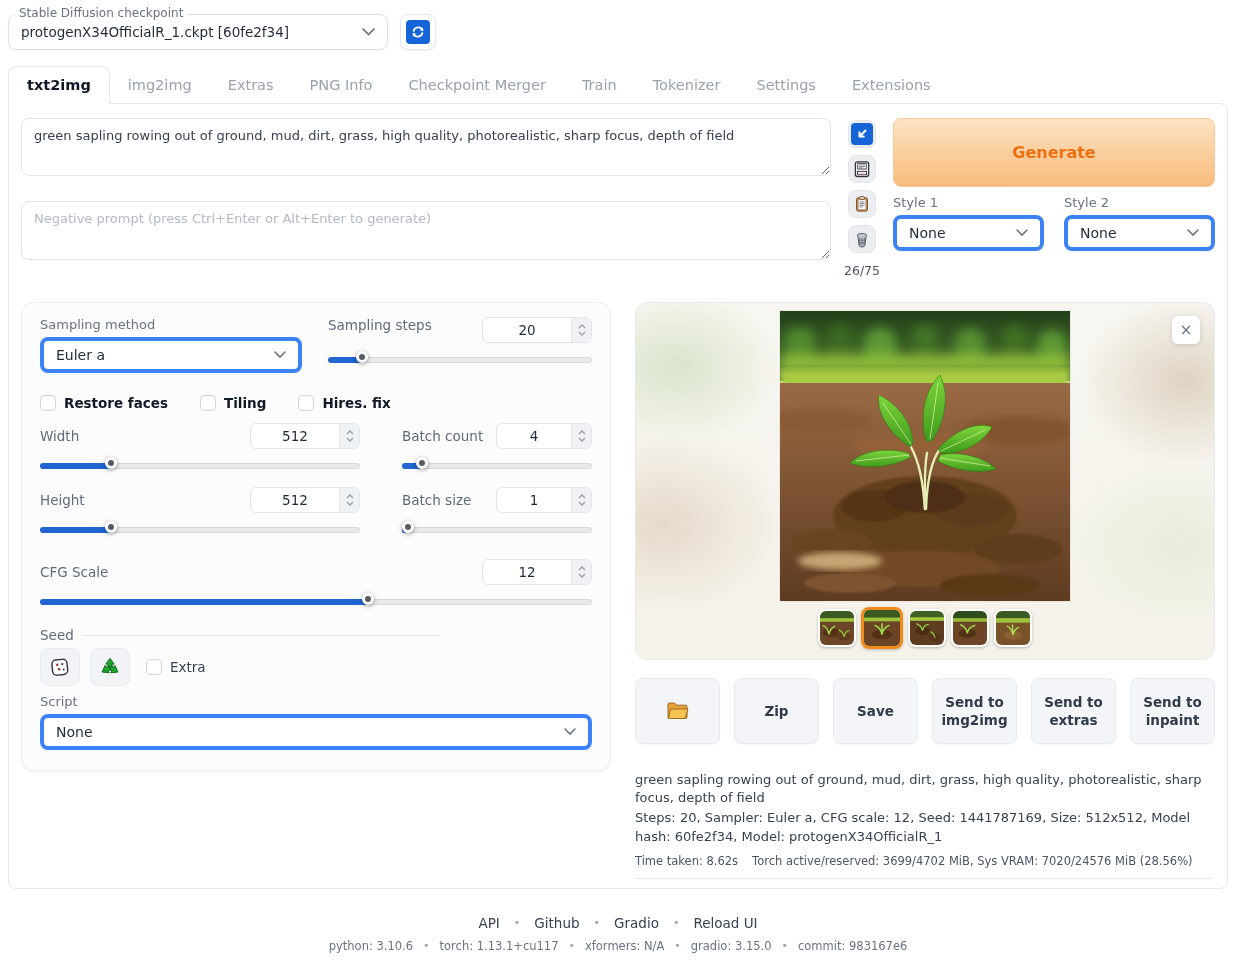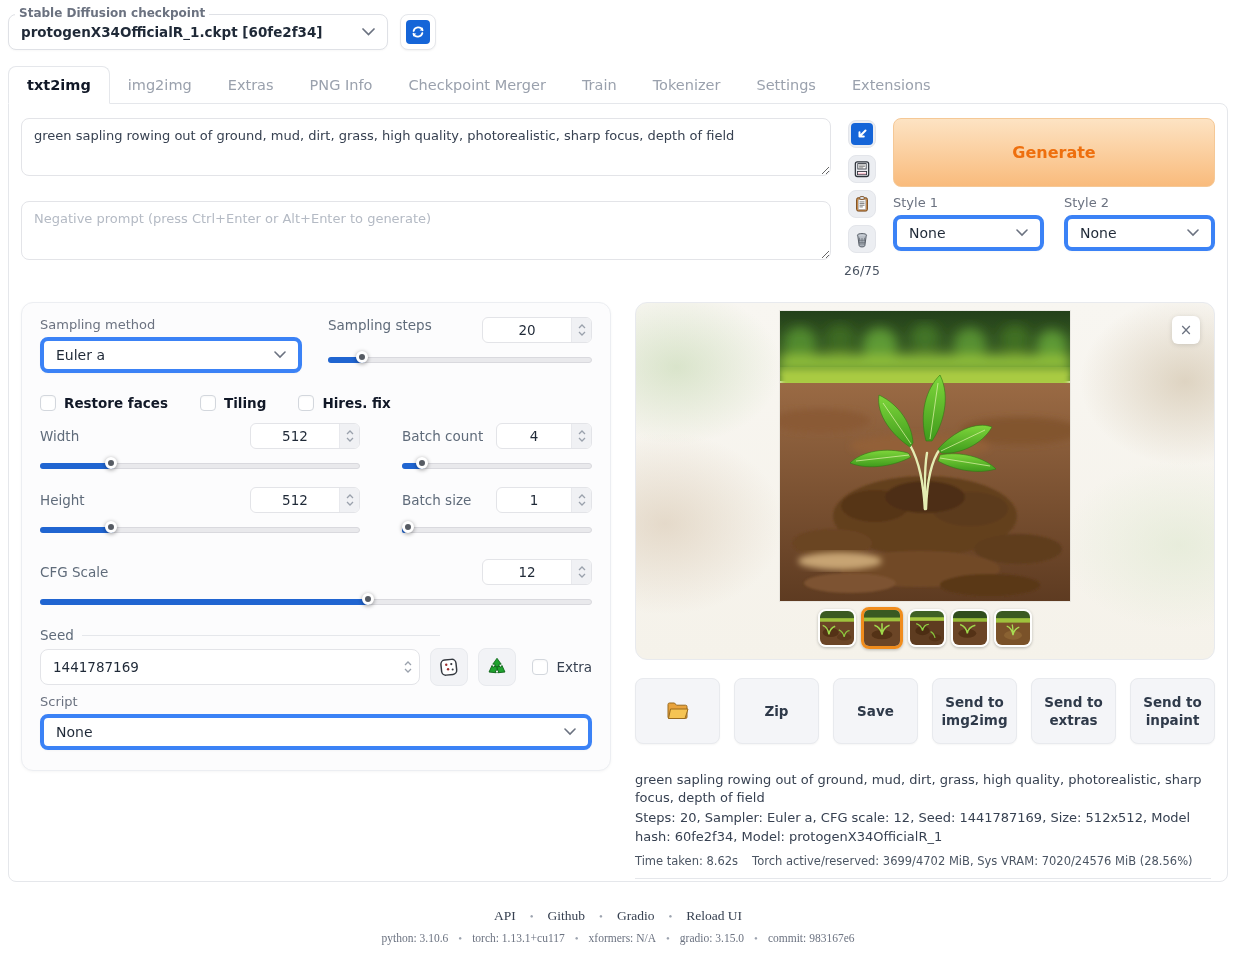--- a/index.html
+++ b/index.html
@@ -1,38 +1,38 @@
 <!DOCTYPE html>
 <html><head>
 <meta charset="utf-8">
 <style>
   * { margin:0; padding:0; box-sizing:border-box; }
   html,body { width:1236px; height:966px; background:#fff; overflow:hidden; }
   body { font-family:"DejaVu Sans","Liberation Sans",sans-serif; color:#374151; font-size:14px; }
   .app { width:1236px; height:966px; padding:8px; position:relative; }
 
   
-  .ckpt-row { display:flex; gap:12px; margin:6px 0 16px; align-items:flex-start;font-weight:bold; }
+  .ckpt-row { display:flex; gap:12px; margin:6px 0 16px; align-items:flex-start; }
   .ckpt-box { position:relative; width:380px; height:36px; border:1px solid #dfe1e6; border-radius:8px;
               background:#fff; display:flex; align-items:center; padding:0 12px; box-shadow:0 1px 2px rgba(0,0,0,.03); }
   .ckpt-label { position:absolute; top:-9px; left:6px; background:#fff; padding:0 4px; font-size:12px; color:#6b7280; white-space:nowrap; }
   .ckpt-value { flex:1; font-size:13.5px; color:#1f2937; overflow:hidden; white-space:nowrap; }
   .chev { flex:0 0 auto; }
   .refresh-btn { width:36px; height:36px; border:1px solid #e5e7eb; border-radius:8px; background:#fff;
                  display:flex; align-items:center; justify-content:center; box-shadow:0 1px 2px rgba(0,0,0,.05); cursor:pointer; }
   .blue-sq { width:24px; height:24px; border-radius:4px; background:#1565d8; display:flex; align-items:center; justify-content:center; }
 
   
   .tabs { display:flex; align-items:flex-end; padding-left:0; position:relative; z-index:2; }
   .tab { padding:10px 18px; font-size:14.5px; color:#9aa1ad; cursor:pointer; white-space:nowrap; }
   .tab.active { background:#fff; border:1px solid #e5e7eb; border-bottom:1px solid #fff; border-radius:8px 8px 0 0;
                 color:#111827; font-weight:700; margin-bottom:-1px; }
 
   
-  .panel { border:1px solid #e5e7eb; border-radius:0 8px 8px 8px; background:#fff; padding:14px 12px 2px; position:relative; z-index:1; }
+  .panel { border:1px solid #e5e7eb; border-radius:0 8px 8px 8px; background:#fff; padding:14px 12px 9px; position:relative; z-index:1; }
 
   .top-row { display:flex; gap:14px; }
   .prompt-col { flex:1; display:flex; flex-direction:column; }
   textarea { width:100%; height:58px; border:1px solid #e3e4e8; border-radius:8px; padding:9px 12px;
              font-family:inherit; font-size:13px; color:#374151; resize:both; outline:none; background:#fff; }
   textarea::placeholder { color:#b4bac4; }
   .neg { margin-top:25px; height:59px; }
 
   .tools-col { width:34px; display:flex; flex-direction:column; align-items:center; gap:7px; padding-top:2px; }
   .tool-btn { width:28px; height:28px; border-radius:8px; background:#eceef2; border:1px solid #e3e5ea;
@@ -127,21 +127,21 @@
              font-size:13.5px; font-weight:700; color:#2f3a4a; display:flex; align-items:center; justify-content:center;
              text-align:center; padding:0 6px; cursor:pointer; font-family:inherit; line-height:1.35;
              box-shadow:0 1px 2px rgba(0,0,0,.04); }
 
   .info-block { margin-top:27px; font-size:13px; color:#374151; line-height:1.4; padding-right:4px; }
   .info-params { margin-top:2px; }
   .info-time { font-size:11.5px; color:#4b5563; margin-top:7px; padding-bottom:9px; border-bottom:1px solid #e5e7eb; }
   .info-time .sep-space { display:inline-block; width:14px; }
 
   
-  .footer { margin-top:26px; text-align:right;font-family:Liberation Serif, serif; }
+  .footer { margin-top:26px; text-align:right; }
   .f-links { display:flex; justify-content:center; align-items:center; gap:14px; font-size:13.5px; color:#374151; }
   .f-links .lnk { cursor:pointer; }
   .f-sep { color:#9ca3af; font-size:11px; }
   .f-versions { display:flex; justify-content:center; align-items:center; gap:10px; margin-top:8px; font-size:11.5px; color:#6b7280; }
 
   svg { display:block; }
 </style>
 </head>
 <body>
 
@@ -426,31 +426,20 @@
               <div class="handle" style="left:calc(60% - 9px)"></div>
           </div>
         </div>
 
         <div class="seed-group">
           <div class="seed-label-row">
             <span class="param-label">Seed</span>
             <span class="line"></span>
           </div>
           <div class="seed-row">
-            <div class="seed-input">
-              <span class="seed-val">1441787169</span>
-              <span class="seed-stepper">
-                <svg width="8" height="5" viewBox="0 0 8 5">
-                    <path d="M1 4l3-3 3 3" stroke="#9aa1ac" stroke-width="1.3" fill="none"></path>
-                  </svg>
-                <svg width="8" height="5" viewBox="0 0 8 5">
-                    <path d="M1 1l3 3 3-3" stroke="#9aa1ac" stroke-width="1.3" fill="none"></path>
-                  </svg>
-              </span>
-            </div>
             <div class="icon-btn">
               <span>
                 <svg width="22" height="22" viewBox="0 0 24 24">
                   <rect x="3.5" y="4" width="16.5" height="16.5" rx="4.5" fill="#fff" stroke="#33383f" stroke-width="1.6" transform="rotate(-6 12 12)"></rect>
                   <circle cx="9" cy="9.5" r="1.3" fill="#9b2c2c"></circle>
                   <circle cx="14.5" cy="8.8" r="1.2" fill="#33383f"></circle>
                   <circle cx="11" cy="14.5" r="1.3" fill="#9b2c2c"></circle>
                   <circle cx="16" cy="14.8" r="1.1" fill="#33383f"></circle>
                 </svg>
               </span>

